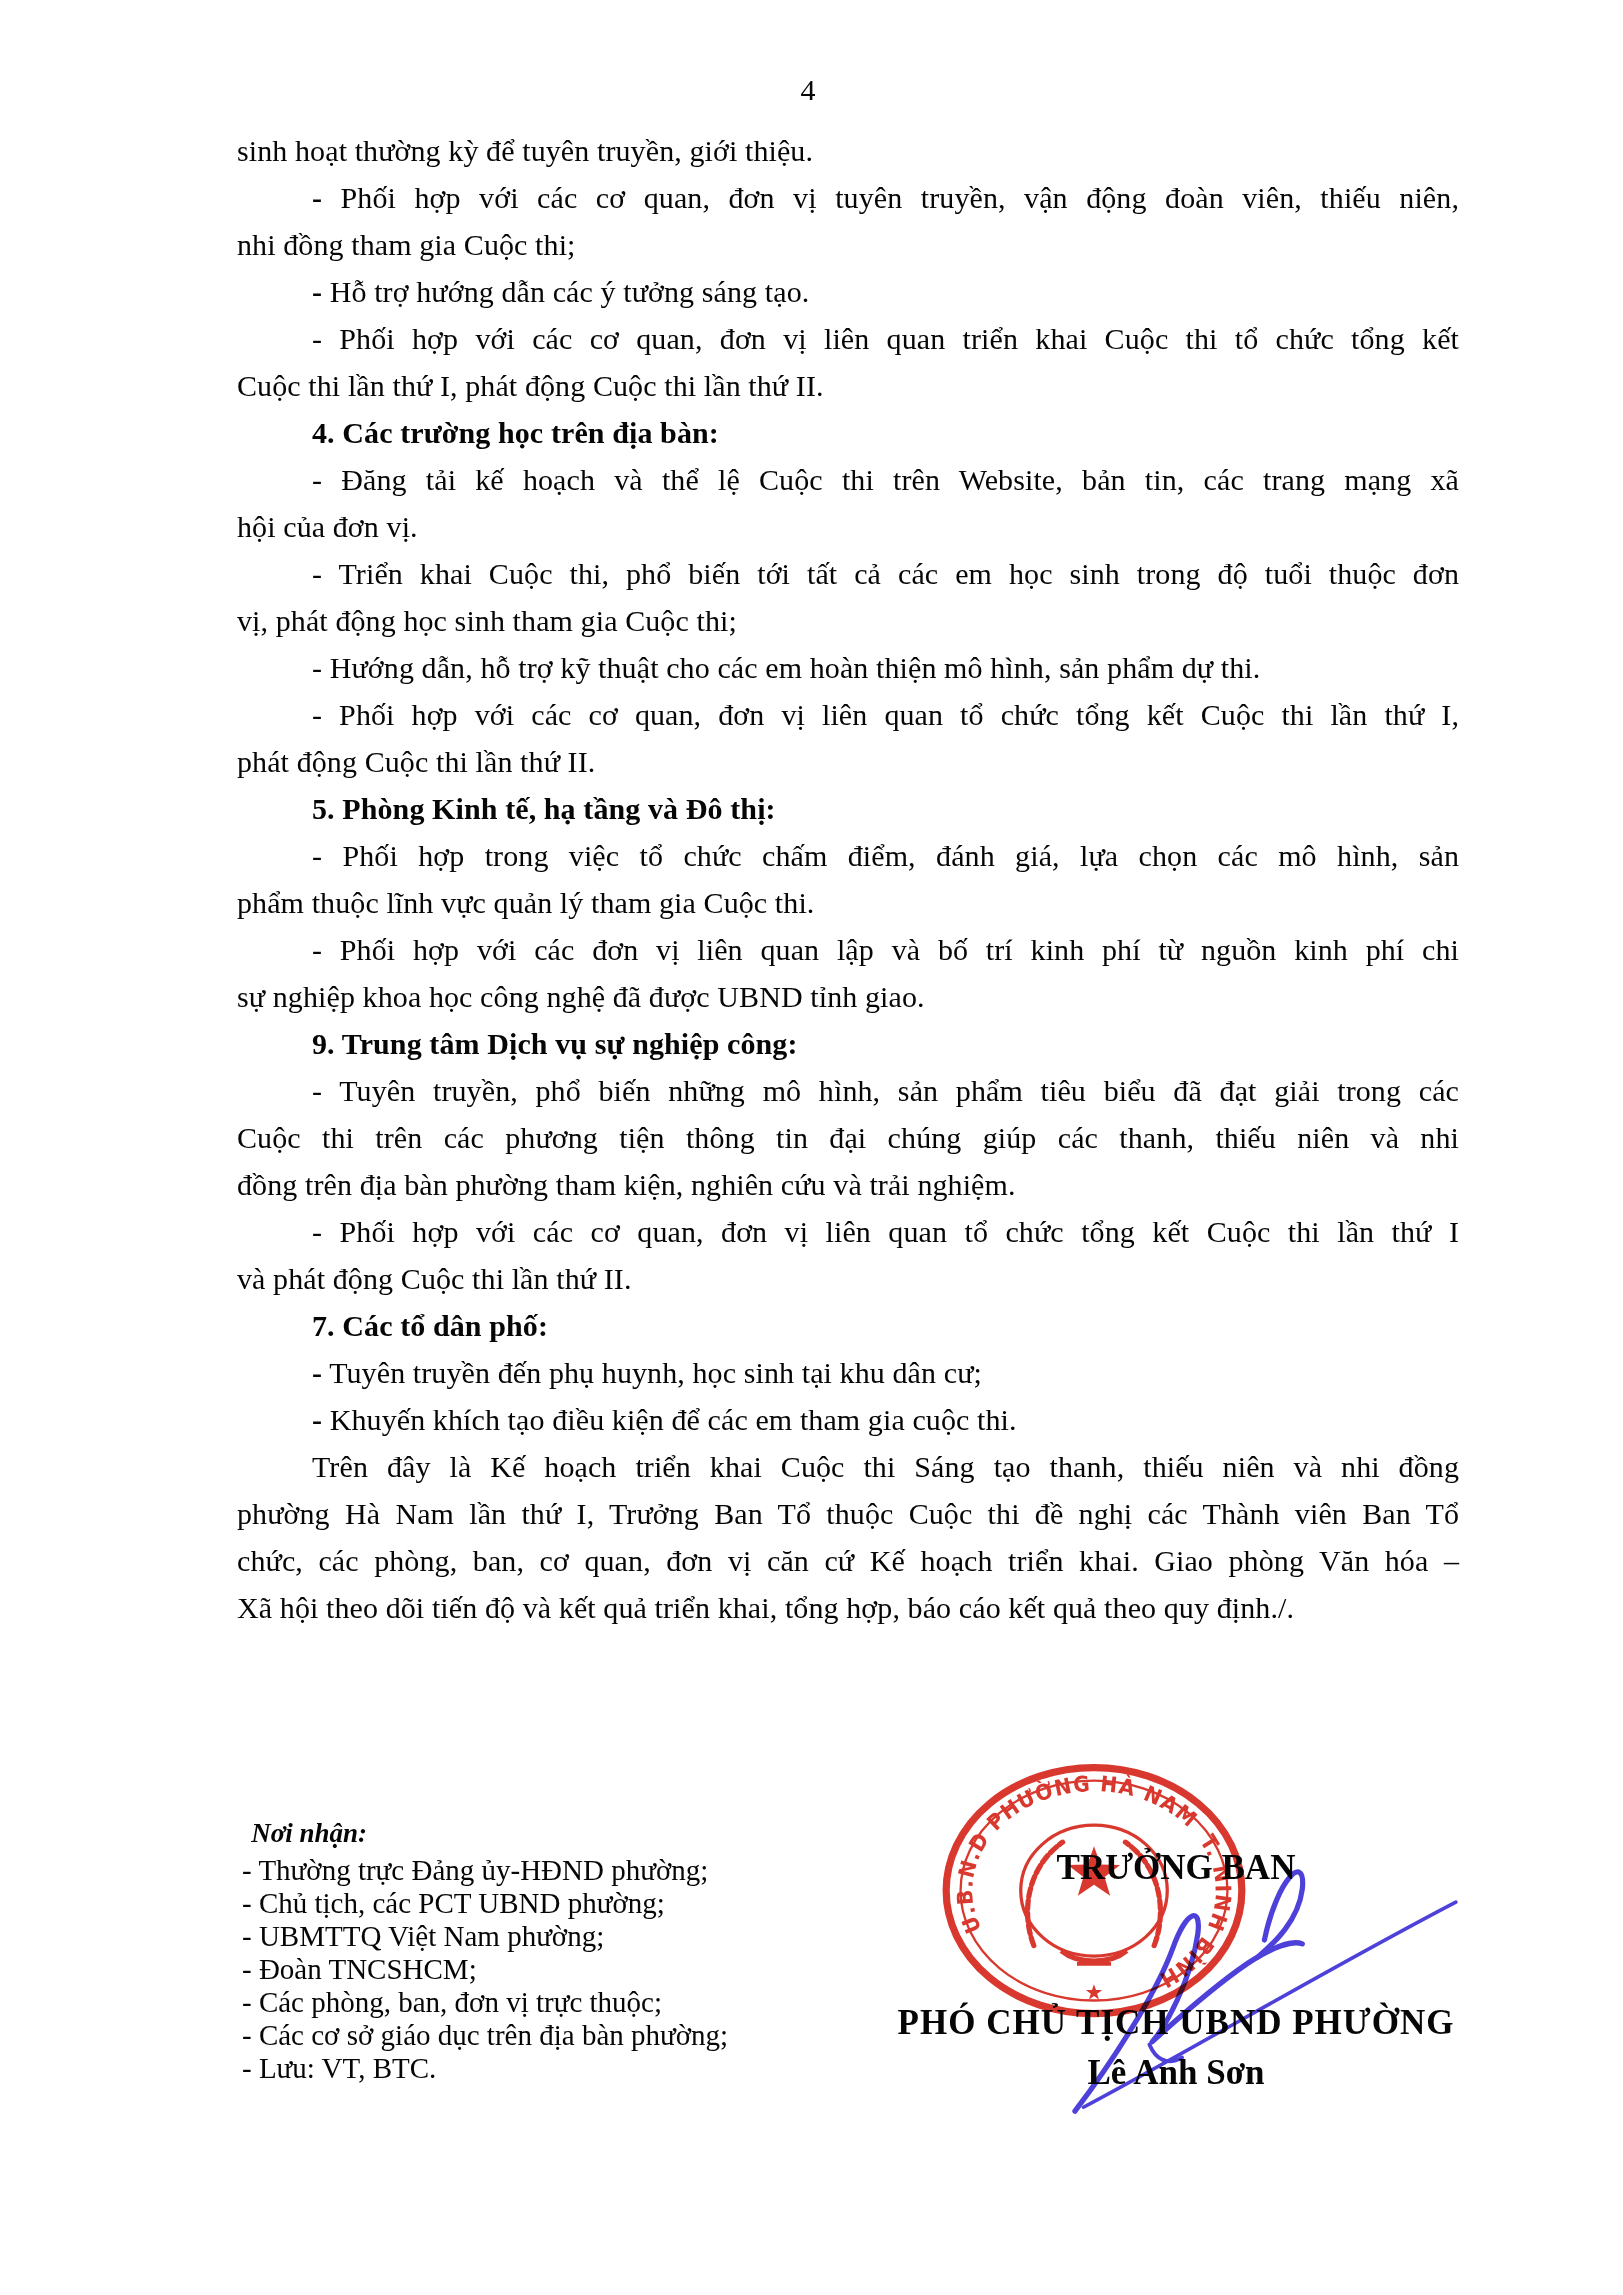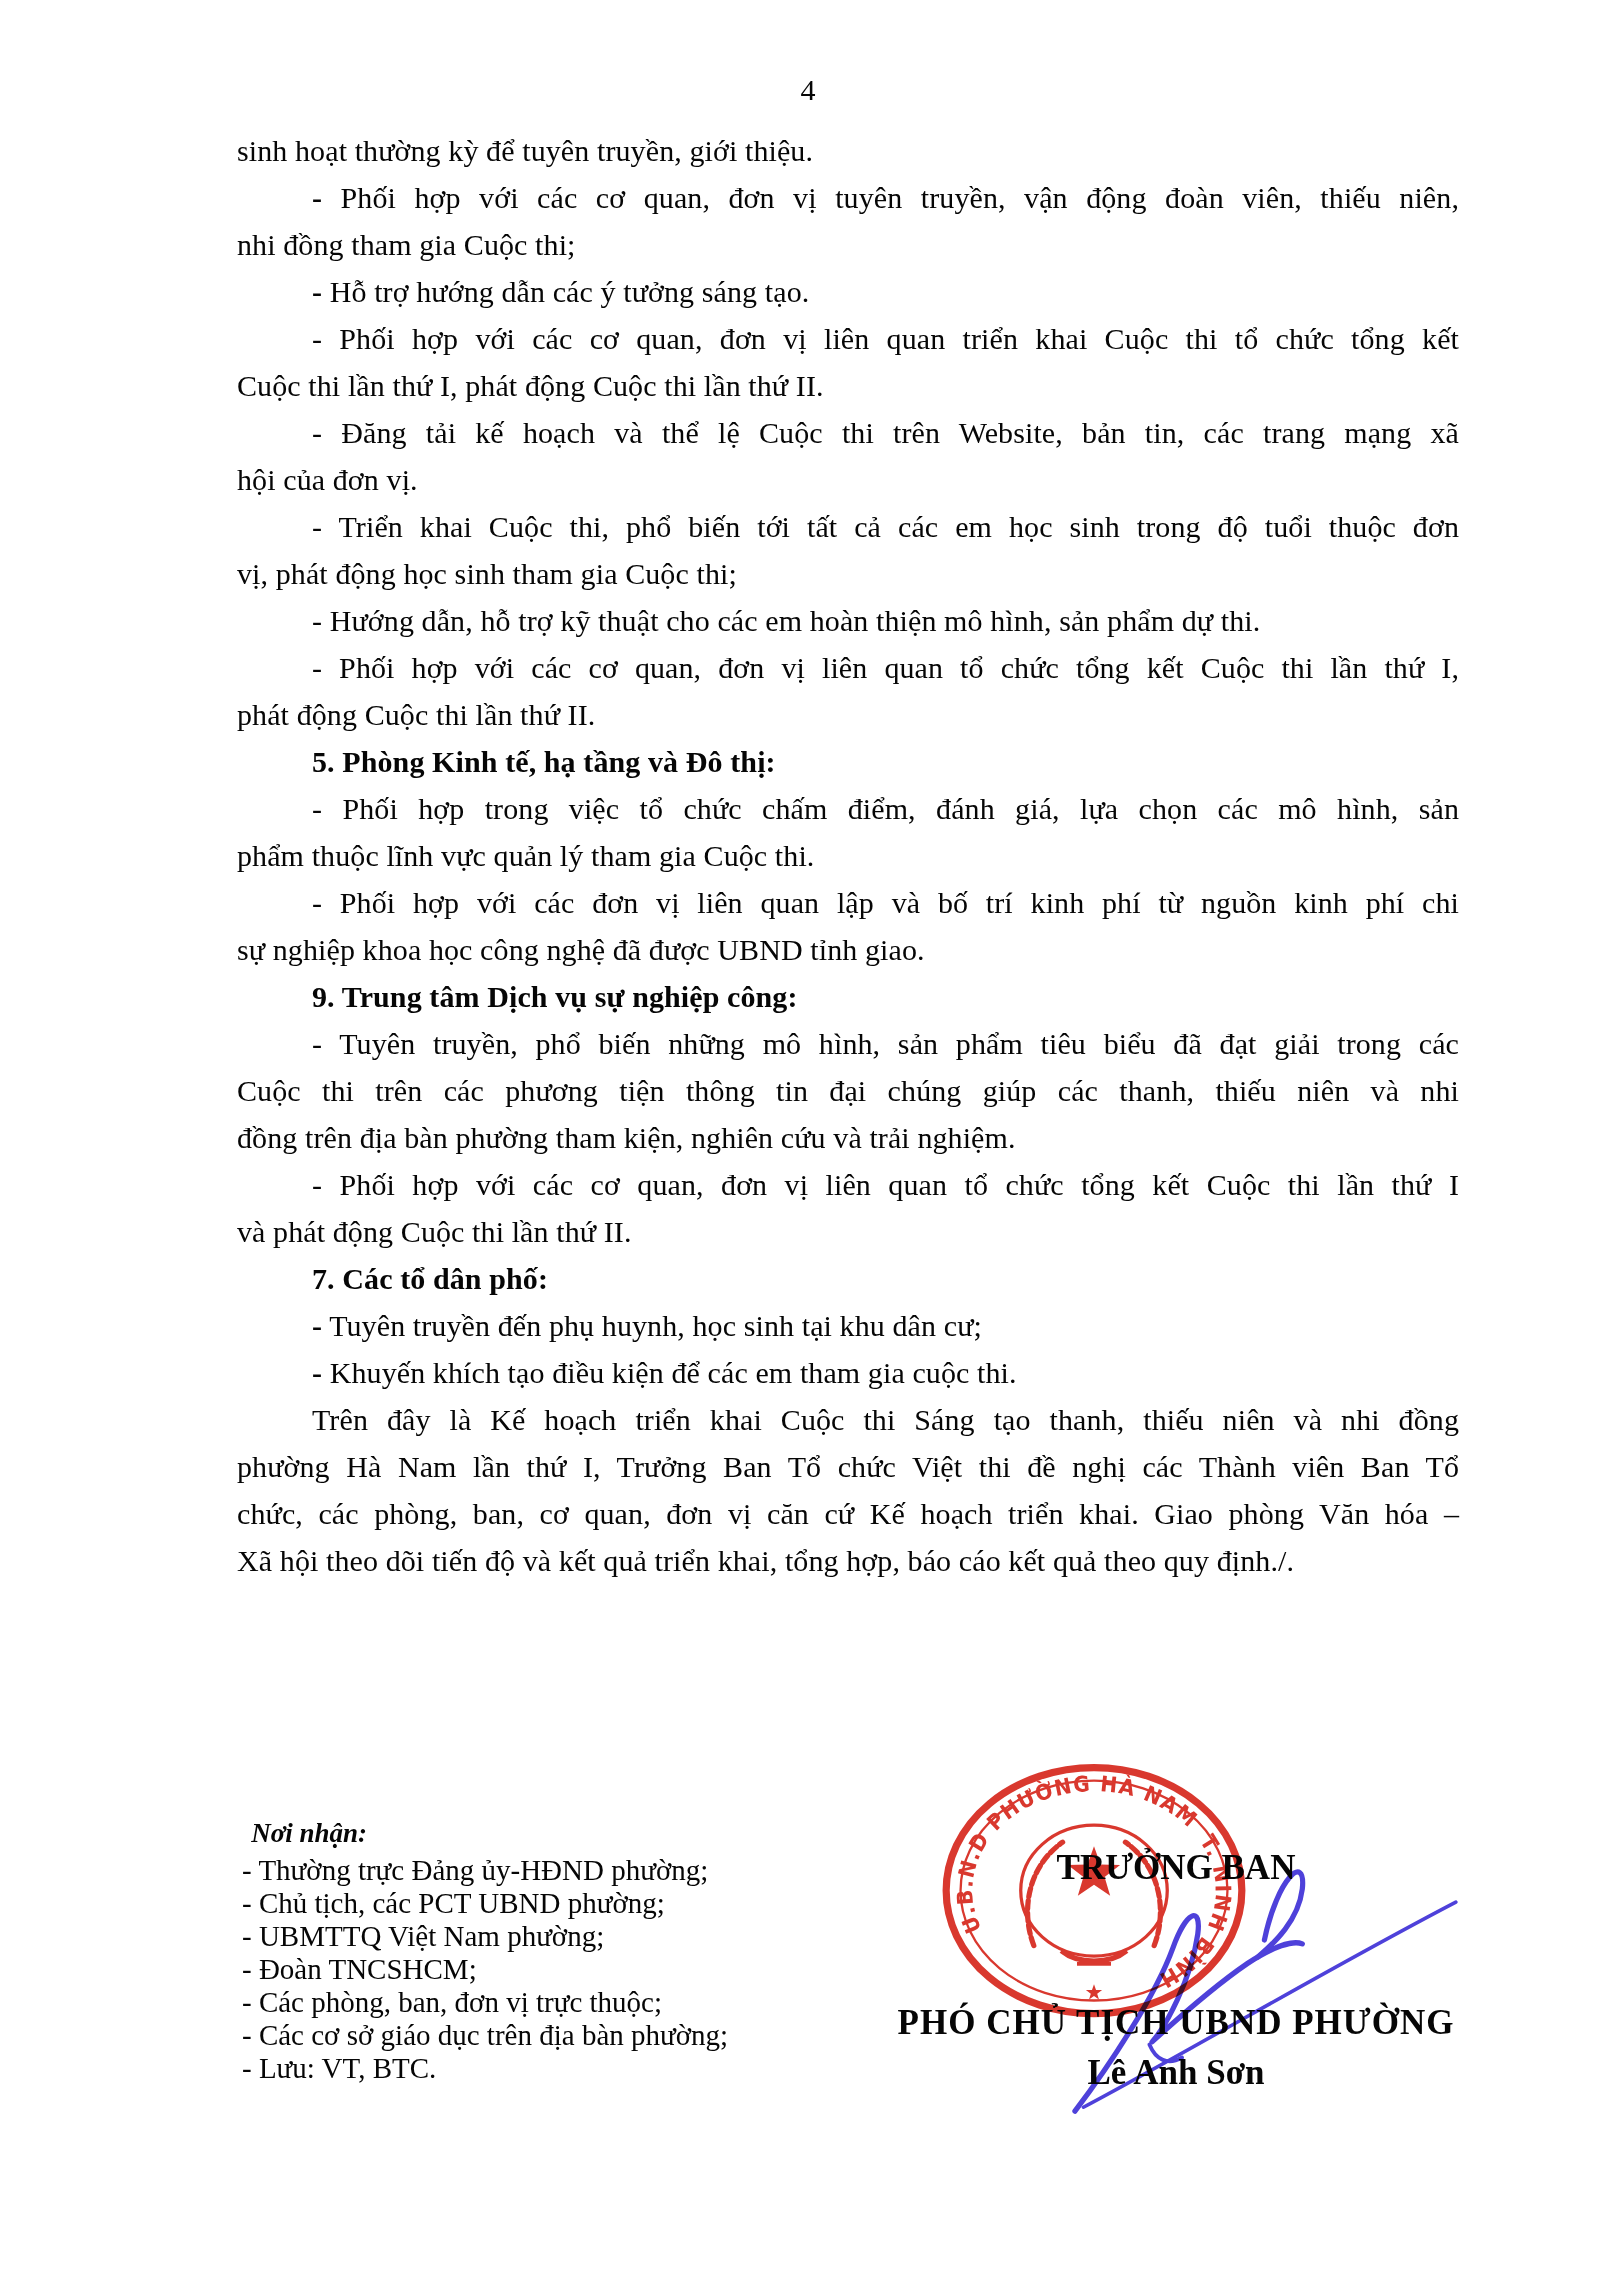--- a/index.html
+++ b/index.html
@@ -81,20 +81,23 @@
         <div class="line just first"><b>-</b> Phối hợp với các cơ quan, đơn vị tuyên truyền, vận động đoàn viên, thiếu niên,</div>
         <div class="line lastline">nhi đồng tham gia Cuộc thi;</div>
       </div>
       <div class="para">
         <div class="line lastline first"><b>-</b> Hỗ trợ hướng dẫn các ý tưởng sáng tạo.</div>
       </div>
       <div class="para">
         <div class="line just first">- Phối hợp với các cơ quan, đơn vị liên quan triển khai Cuộc thi tổ chức tổng kết</div>
         <div class="line lastline">Cuộc thi lần thứ I, phát động Cuộc thi lần thứ II.</div>
       </div>
+      <div class="para heading">
+        <div class="line lastline first">4. Các trường học trên địa bàn:</div>
+      </div>
       <div class="para">
         <div class="line just first">- Đăng tải kế hoạch và thể lệ Cuộc thi trên Website, bản tin, các trang mạng xã</div>
         <div class="line lastline">hội của đơn vị.</div>
       </div>
       <div class="para">
         <div class="line just first">- Triển khai Cuộc thi, phổ biến tới tất cả các em học sinh trong độ tuổi thuộc đơn</div>
         <div class="line lastline">vị, phát động học sinh tham gia Cuộc thi;</div>
       </div>
       <div class="para">
         <div class="line lastline first">- Hướng dẫn, hỗ trợ kỹ thuật cho các em hoàn thiện mô hình, sản phẩm dự thi.</div>
@@ -130,21 +133,21 @@
         <div class="line lastline first">7. Các tổ dân phố:</div>
       </div>
       <div class="para">
         <div class="line lastline first"><b>-</b> Tuyên truyền đến phụ huynh, học sinh tại khu dân cư;</div>
       </div>
       <div class="para">
         <div class="line lastline first"><b>-</b> Khuyến khích tạo điều kiện để các em tham gia cuộc thi.</div>
       </div>
       <div class="para">
         <div class="line just first">Trên đây là Kế hoạch triển khai Cuộc thi Sáng tạo thanh, thiếu niên và nhi đồng</div>
-        <div class="line just">phường Hà Nam lần thứ I, Trưởng Ban Tổ chức Việt thi đề nghị các Thành viên Ban Tổ</div>
+        <div class="line just">phường Hà Nam lần thứ I, Trưởng Ban Tổ thuộc Cuộc thi đề nghị các Thành viên Ban Tổ</div>
         <div class="line just">chức, các phòng, ban, cơ quan, đơn vị căn cứ Kế hoạch triển khai. Giao phòng Văn hóa –</div>
         <div class="line lastline">Xã hội theo dõi tiến độ và kết quả triển khai, tổng hợp, báo cáo kết quả theo quy định./.</div>
       </div>
     </div>
 
   <div class="recipients">
     <div class="recipients-label">Nơi nhận:</div>
     <div>
         <div class="recipient">- Thường trực Đảng ủy-HĐND phường;</div>
         <div class="recipient">- Chủ tịch, các PCT UBND phường;</div>

